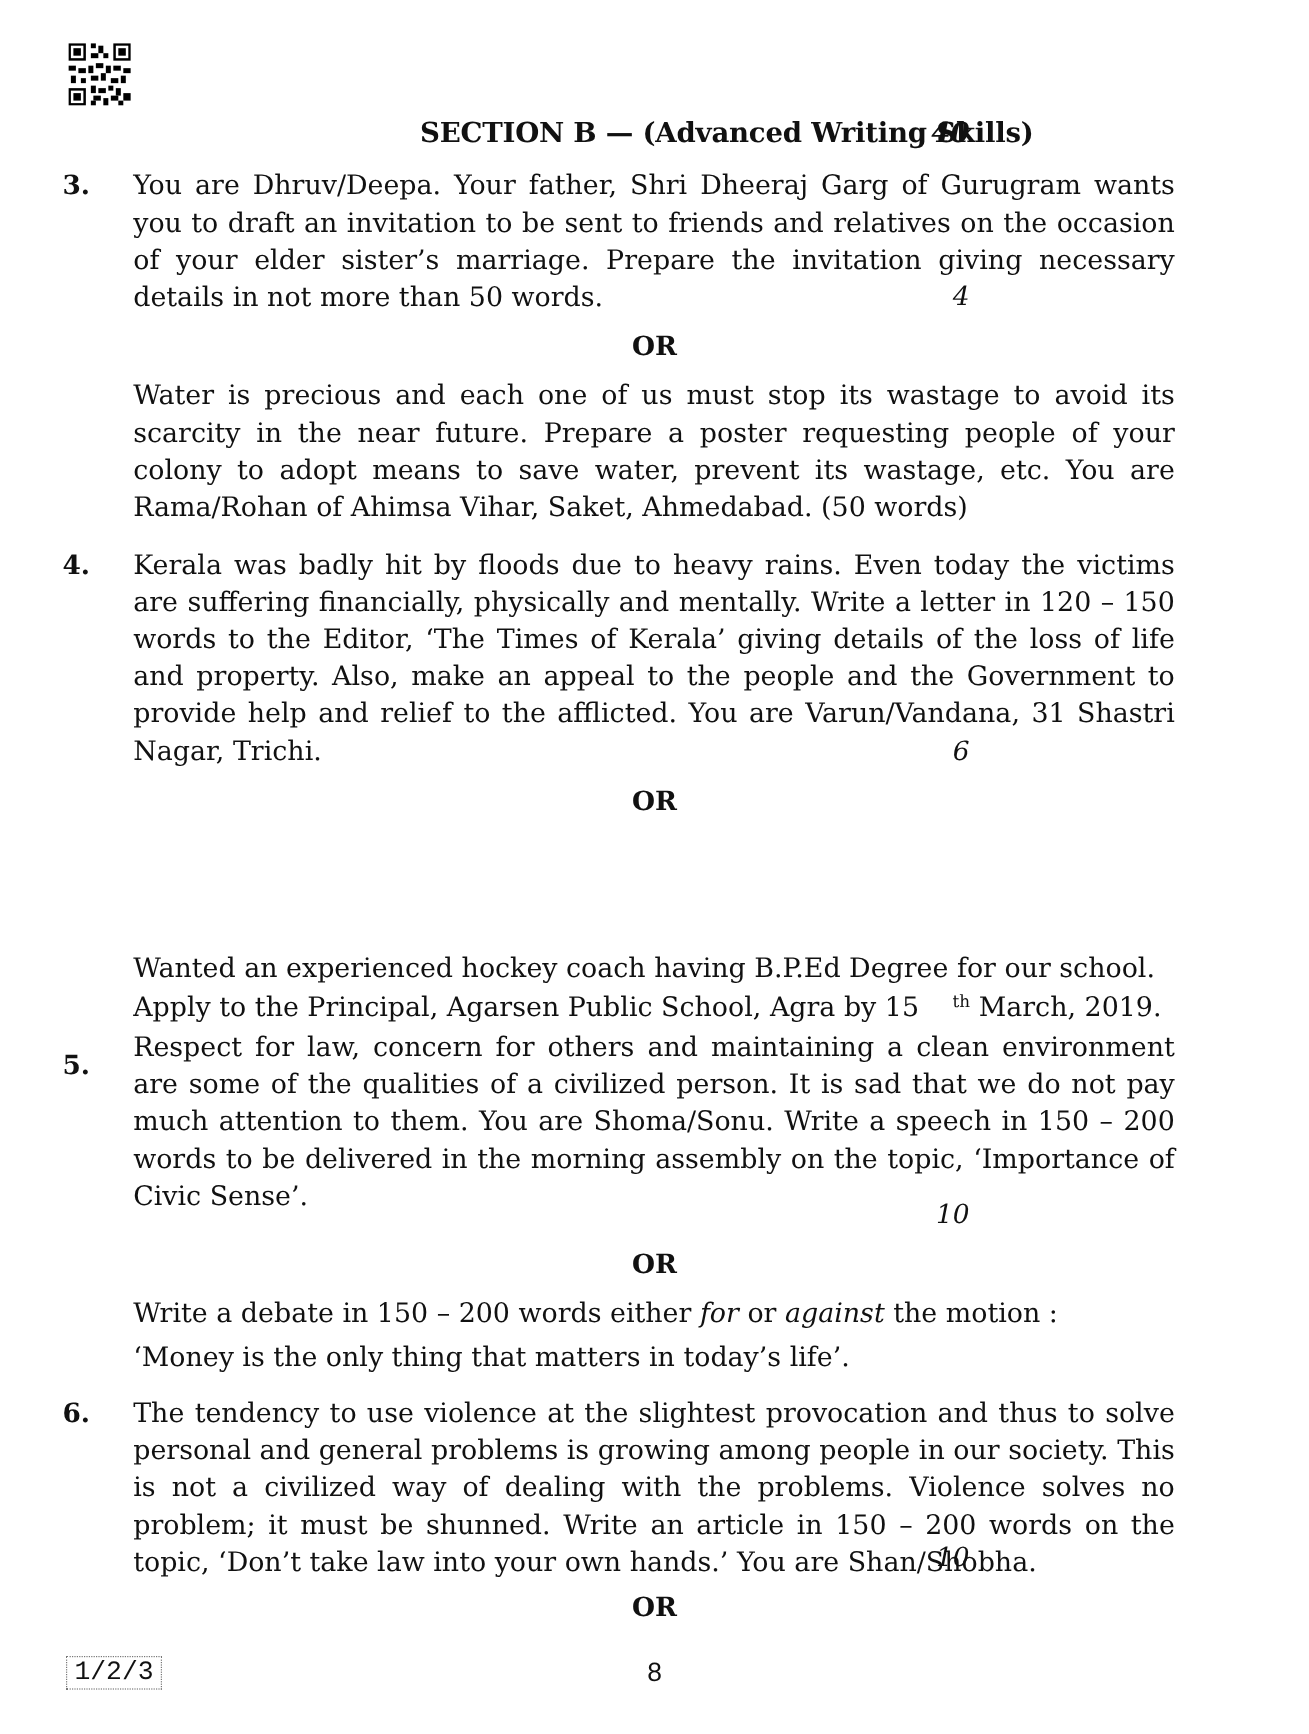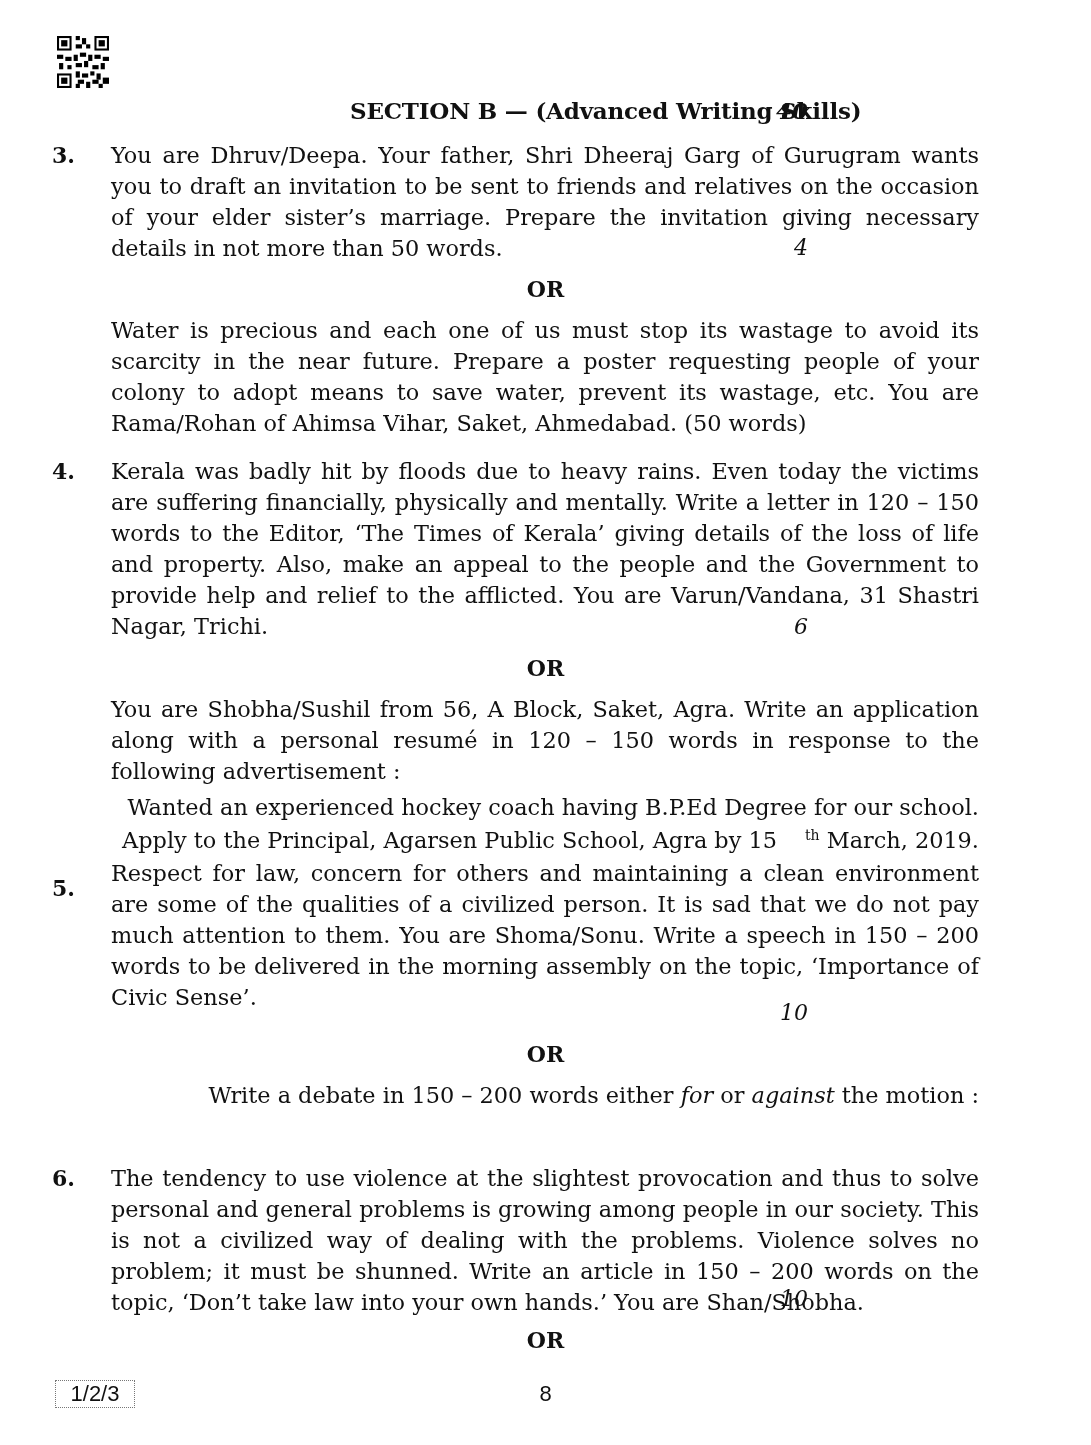--- a/index.html
+++ b/index.html
@@ -4,25 +4,25 @@
 <style>
   html, body { margin: 0; padding: 0; background: #ffffff; }
   body { width: 1091px; height: 1445px; position: relative; overflow: hidden;
          font-family: "DejaVu Serif", "Liberation Serif", serif; color: #111; }
   .page { position: absolute; left: 0; top: 0; width: 866px; height: 1445px; }
   .qr { position: absolute; left: 57px; top: 36px; width: 52px; height: 52px; }
   .section-title { position: absolute; left: 350px; top: 97px; font-weight: bold; font-size: 23px; letter-spacing: -0.2px; }
   .section-marks { position: absolute; right: 58px; top: 97px; font-weight: bold; font-style: italic; font-size: 23px; }
   .qnum { position: absolute; left: 52px; font-weight: bold; font-size: 22px; }
   .para { position: absolute; left: 111px; width: 868px; font-size: 22.4px; line-height: 31px; text-align: justify; }
-  .para.last-left { text-align: right; }
+  .para.last-left { text-align: left; }
   .marks { position: absolute; right: 58px; font-style: italic; font-size: 22px; }
   .or { position: absolute; left: 0; width: 1091px; text-align: center; font-weight: bold; font-size: 22px; }
   .footer-code { position: absolute; left: 55px; top: 1380px; width: 78px; height: 26px;
-                 border: 1px dotted #777; font-family: Liberation Sans, sans-serif; font-size: 22px;
+                 border: 1px dotted #777; font-family: Liberation Mono, monospace; font-size: 22px;
                  text-align: center; line-height: 26px; }
   .page-num { position: absolute; left: 0; width: 1091px; top: 1381px; text-align: center;
               font-family: "Liberation Sans", sans-serif; font-size: 22px; }
   sup { font-size: 14px; line-height: 0; margin-left: 28px; }
 </style>
 </head>
 <body>
 
 <div class="page">
 
@@ -74,29 +74,29 @@
   <div class="qnum" style="top:142px;">3.</div>
   <div class="para" style="top:140px;">You are Dhruv/Deepa. Your father, Shri Dheeraj Garg of Gurugram wants you to draft an invitation to be sent to friends and relatives on the occasion of your elder sister’s marriage. Prepare the invitation giving necessary details in not more than 50 words.</div>
   <div class="marks" style="top:235px;">4</div>
   <div class="or" style="top:276px;">OR</div>
   <div class="para" style="top:315px;">Water is precious and each one of us must stop its wastage to avoid its scarcity in the near future. Prepare a poster requesting people of your colony to adopt means to save water, prevent its wastage, etc. You are Rama/Rohan of Ahimsa Vihar, Saket, Ahmedabad. (50 words)</div>
 
   <div class="qnum" style="top:458px;">4.</div>
   <div class="para" style="top:456px;">Kerala was badly hit by floods due to heavy rains. Even today the victims are suffering financially, physically and mentally. Write a letter in 120 – 150 words to the Editor, ‘The Times of Kerala’ giving details of the loss of life and property. Also, make an appeal to the people and the Government to provide help and relief to the afflicted. You are Varun/Vandana, 31 Shastri Nagar, Trichi.</div>
   <div class="marks" style="top:614px;">6</div>
   <div class="or" style="top:655px;">OR</div>
-  <div class="para" style="top:694px;">You are Shobha/Sushil from 56, A Block, Saket, Agra. Write an application along with a personal resumé in 120 – 150 words in response to the following advertisement :</div>
   <div class="para last-left" style="top:792px;">Wanted an experienced hockey coach having B.P.Ed Degree for our school.</div>
   <div class="para last-left" style="top:825px;"><span>Apply to the Principal, Agarsen Public School, Agra by 15</span><sup>th</sup><span> March, 2019.</span></div>
 
   <div class="qnum" style="top:875px;">5.</div>
   <div class="para" style="top:858px;">Respect for law, concern for others and maintaining a clean environment are some of the qualities of a civilized person. It is sad that we do not pay much attention to them. You are Shoma/Sonu. Write a speech in 150 – 200 words to be delivered in the morning assembly on the topic, ‘Importance of Civic Sense’.</div>
   <div class="marks" style="top:1000px;">10</div>
   <div class="or" style="top:1041px;">OR</div>
   <div class="para last-left" style="top:1080px;"><span>Write a debate in 150 – 200 words either </span><i>for</i><span> or </span><i>against</i><span> the motion :</span></div>
+  <div class="para last-left" style="top:1116px;">‘Money is the only thing that matters in today’s life’.</div>
 
   <div class="qnum" style="top:1165px;">6.</div>
   <div class="para" style="top:1163px;">The tendency to use violence at the slightest provocation and thus to solve personal and general problems is growing among people in our society. This is not a civilized way of dealing with the problems. Violence solves no problem; it must be shunned. Write an article in 150 – 200 words on the topic, ‘Don’t take law into your own hands.’ You are Shan/Shobha.</div>
   <div class="marks" style="top:1286px;">10</div>
   <div class="or" style="top:1327px;">OR</div>
 
   <div class="footer-code">1/2/3</div>
   <div class="page-num">8</div>
 </div>
 

